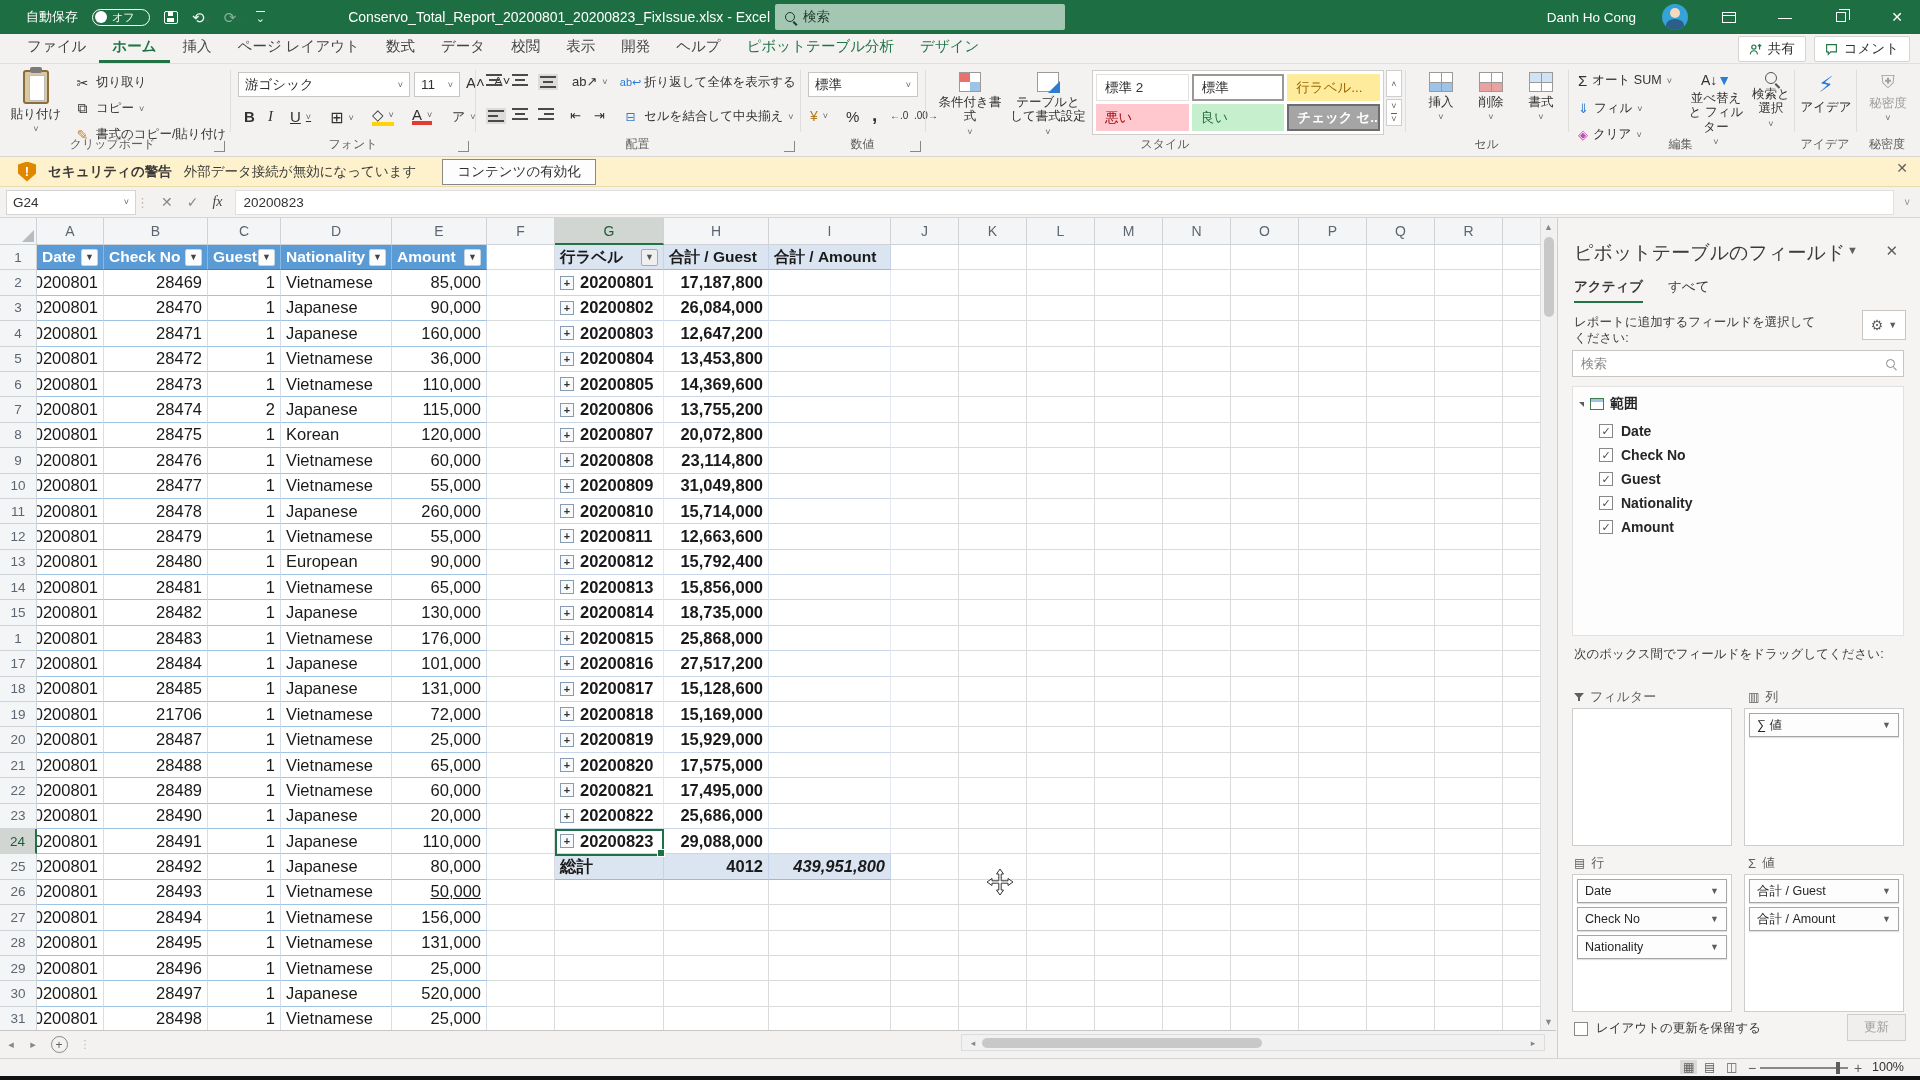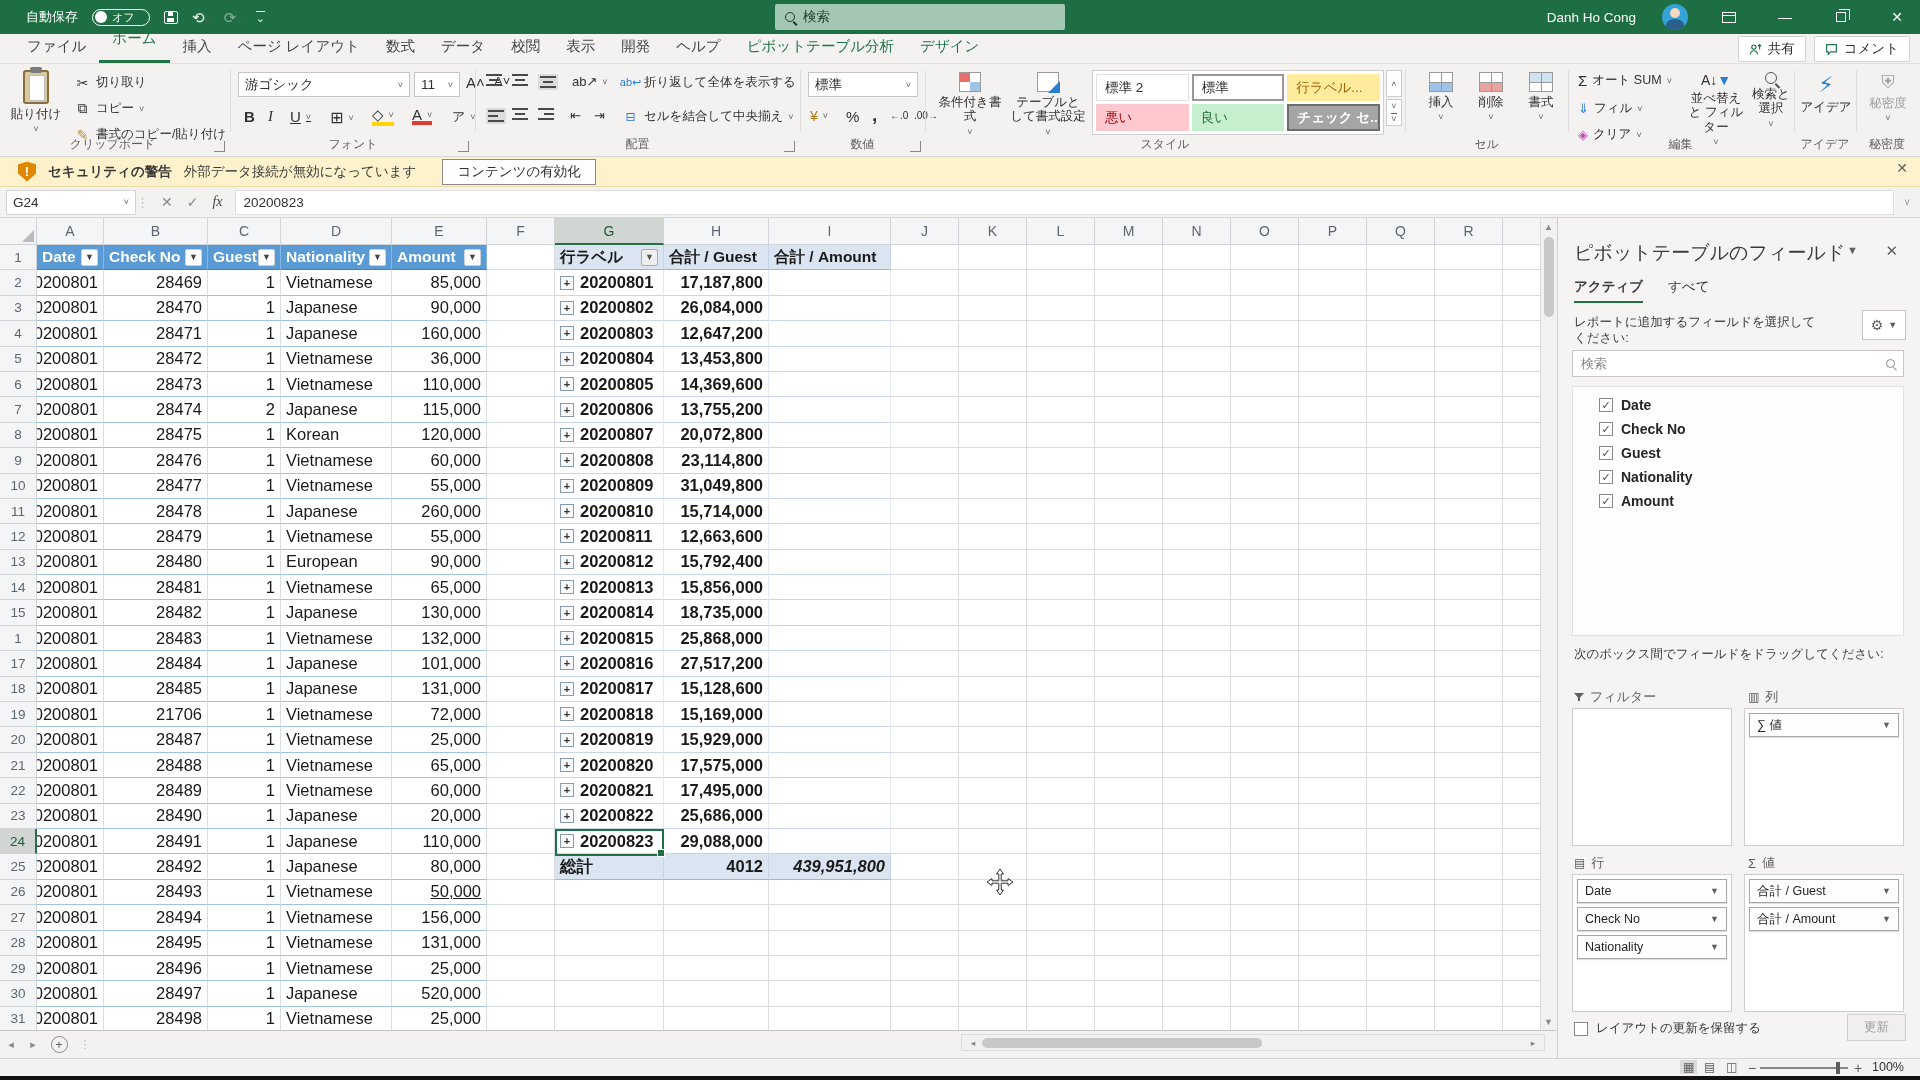--- a/index.html
+++ b/index.html
@@ -29,21 +29,21 @@
   #avatar:after{content:"";position:absolute;left:4px;top:15px;width:18px;height:12px;border-radius:50% 50% 0 0;background:#2b5f8a;}
   .winbtn{width:30px;height:34px;display:flex;align-items:center;justify-content:center;color:#fff;font-size:14px;}
   .ribopt{width:14px;height:11px;border:1.3px solid #fff;position:relative;}
   .ribopt:before{content:"";position:absolute;left:0;top:2px;right:0;height:1.3px;background:#fff;}
   .restico{width:10px;height:10px;border:1.3px solid #fff;position:relative;}
   .restico:before{content:"";position:absolute;left:2px;top:-4px;width:10px;height:10px;border:1.3px solid #fff;border-left:none;border-bottom:none;}
 
   
   #tabrow{left:0;top:34px;width:1920px;height:30px;background:#f3f2f1;display:flex;align-items:flex-end;padding-left:14px;border-bottom:1px solid #e1dfdd;}
   .rtab{padding:5px 13px 7px;font-size:14.5px;color:#444;white-space:nowrap;}
-  .rtab.act{color:#217346;font-weight:400;border-bottom:3px solid #217346;padding-bottom:12px;}
+  .rtab.act{color:#217346;font-weight:700;border-bottom:3px solid #217346;padding-bottom:4px;}
   .rtab.ctx{color:#217346;}
   #tabrow-right{position:absolute;right:10px;top:36px;display:flex;gap:8px;}
   .topbtn{display:flex;align-items:center;gap:6px;font-size:13.5px;color:#323130;padding:3px 10px;background:#fff;border:1px solid #d6d4d2;border-radius:2px;}
 
   
   #ribbon{left:0;top:64px;width:1920px;height:93px;background:#f3f2f1;border-bottom:1px solid #d8d6d4;}
   .gsep{position:absolute;top:6px;bottom:24px;width:1px;background:#e0dedc;}
   .glabel{position:absolute;bottom:3px;font-size:12px;color:#605e5c;text-align:center;}
   .launcher{position:absolute;bottom:4px;width:11px;height:11px;border-right:1.4px solid #8a8886;border-bottom:1.4px solid #8a8886;}
   .bigbtn{position:absolute;display:flex;flex-direction:column;align-items:center;gap:3px;font-size:12.5px;color:#323130;text-align:center;line-height:1.15;}
@@ -188,20 +188,21 @@
       <span>自動保存</span>
       <span class="toggle">
           <span class="knob"></span>
           <span>オフ</span>
         </span>
       <span class="savico"></span>
       <span class="qico">⟲<span class="dd">˅</span></span>
       <span class="qico dim">⟳<span class="dd">˅</span></span>
       <span class="qico" style="font-size:11px;border-top:1.4px solid #fff;padding-top:1px;">⌄</span>
     </div>
+    <div id="title-text">Conservo_Total_Report_20200801_20200823_FixIssue.xlsx  -  Excel</div>
     <div id="search-box">
       <span class="mag"></span>
       <span>検索</span>
     </div>
     <div id="tb-right">
       <span id="user-name">Danh Ho Cong</span>
       <span id="avatar"></span>
       <span class="winbtn">
           <span class="ribopt"></span>
         </span>
@@ -907,21 +908,21 @@
         <div class="cell" style="width: 68px;"></div>
         <div class="cell" style="width: 68px;"></div>
         <div class="cell" style="width: 38px;"></div>
       </div>
       <div class="srow">
         <div class="rh">1</div>
         <div class="cell td n" style="width: 67px;">20200801</div>
         <div class="cell td n" style="width: 104px;">28483</div>
         <div class="cell td n" style="width: 73px;">1</div>
         <div class="cell td" style="width: 111px;">Vietnamese</div>
-        <div class="cell td n" style="width: 95px;">132,000</div>
+        <div class="cell td n" style="width: 95px;">176,000</div>
         <div class="cell" style="width: 68px;"></div>
         <div class="cell pv pl" style="width: 109px;">
           <div class="exp">+</div>
           <div style="display: inline;">20200815</div>
         </div>
         <div class="cell pv pn n" style="width: 105px;">25,868,000</div>
         <div class="cell pv pn n" style="width: 122px;"></div>
         <div class="cell" style="width: 68px;"></div>
         <div class="cell" style="width: 68px;"></div>
         <div class="cell" style="width: 68px;"></div>
@@ -1307,20 +1308,25 @@
       <div id="p-choose">レポートに追加するフィールドを選択してください:</div>
       <div id="p-gear">
           <span>⚙</span>
           <span class="dd">▼</span>
         </div>
       <div id="p-search">
           <span>検索</span>
           <span class="magg"></span>
         </div>
       <div id="field-list">
+        <div id="range-row">
+          <span class="tri"></span>
+          <span class="tblico"></span>
+          <span>範囲</span>
+        </div>
         <div id="field-items">
             <div class="fitem">
               <div class="fcb">✓</div>
               <div style="display: inline;">Date</div>
             </div>
             <div class="fitem">
               <div class="fcb">✓</div>
               <div style="display: inline;">Check No</div>
             </div>
             <div class="fitem">

